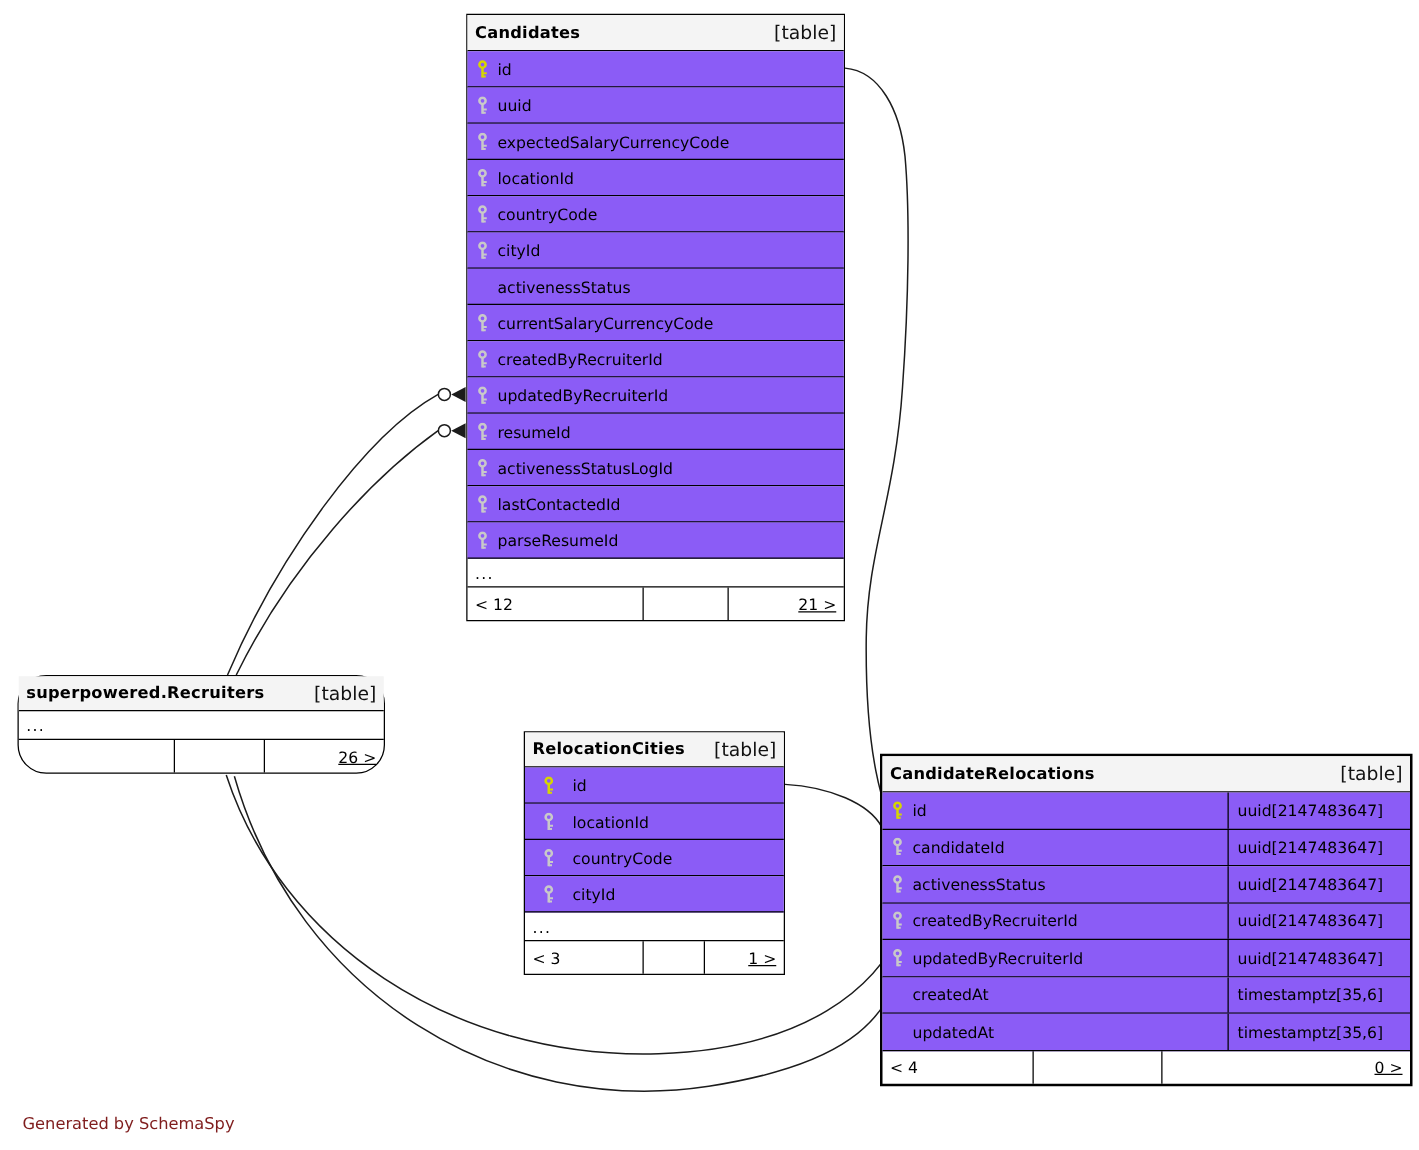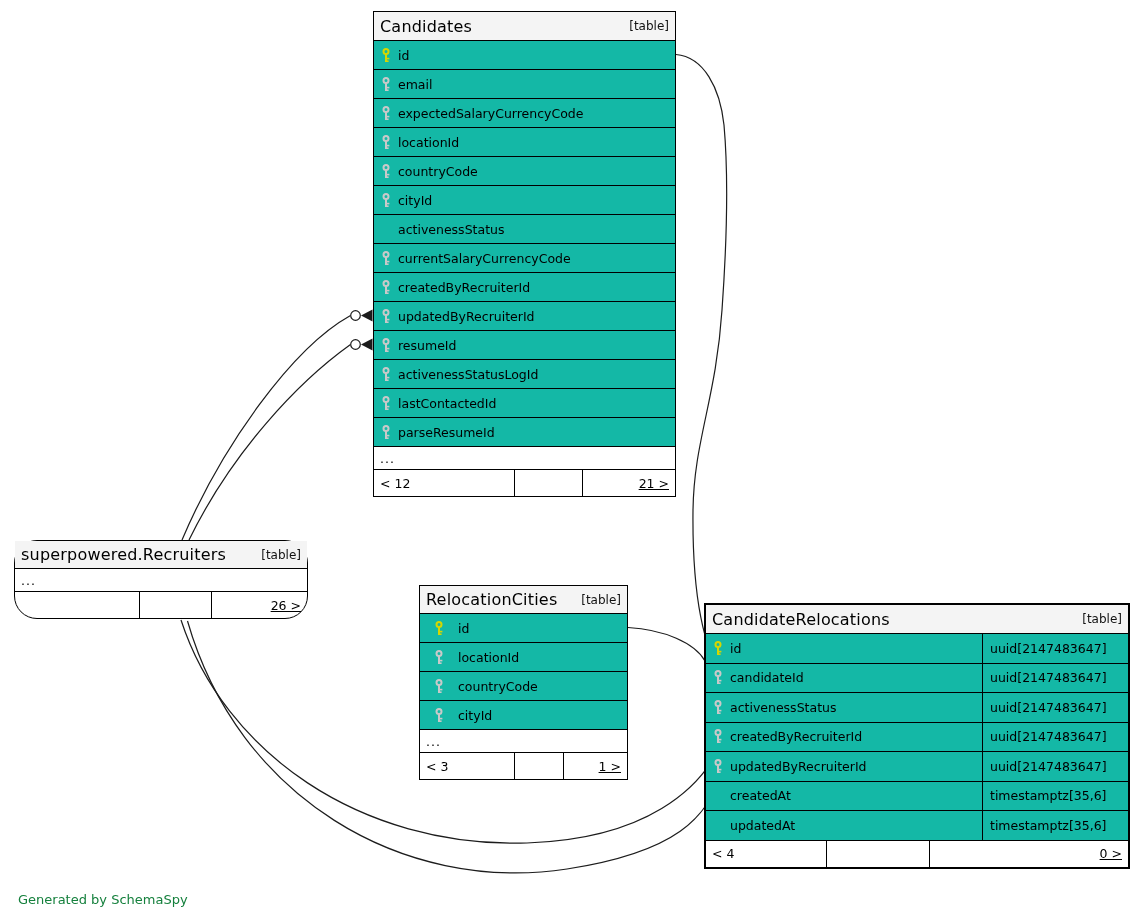--- a/index.html
+++ b/index.html
@@ -18,25 +18,25 @@
     box-sizing:border-box;z-index:1;font-size:12.5px;
   }
   .dbtable.emphasis{border-width:2px;}
   .thead{
     height:28px;background:#f4f4f4;border-bottom:1px solid #000;
     display:flex;align-items:center;justify-content:space-between;
     padding:0 6px;box-sizing:border-box;
   }
   [data-table="candidates"] .thead,
   [data-table="candidate-relocations"] .thead{height:29px;}
-  .tname{font-weight:normal;font-size:16px;letter-spacing:.2px;}
-  .tbadge{font-size:12px;color:#111;}
+  .tname{font-weight:bold;font-size:13px;letter-spacing:.2px;}
+  .tbadge{font-size:15px;color:#111;}
   .trow{
     height:29px;border-bottom:1px solid #000;display:flex;align-items:center;
-    box-sizing:border-box;background:#14b8a6;
+    box-sizing:border-box;background:#8b5cf6;
   }
   [data-table="candidate-relocations"] .trow{height:29.5px;}
   .trow:last-of-type{}
   .kcol{width:24px;display:flex;justify-content:center;align-items:center;flex:0 0 auto;}
   [data-table="relocation-cities"] .kcol{width:38px;}
   .cname{white-space:nowrap;}
   .ctype{
     flex:0 0 146px;align-self:stretch;display:flex;align-items:center;
     border-left:1px solid #000;padding-left:7px;box-sizing:border-box;white-space:nowrap;
   }
@@ -62,21 +62,21 @@
   [data-table="candidates"]{left:373px;top:11px;width:303px;}
   [data-table="recruiters"]{left:14px;top:540px;width:294px;border-radius:23px;}
   [data-table="relocation-cities"]{left:419px;top:585px;width:209px;}
   [data-table="candidate-relocations"]{left:704px;top:603px;width:426px;}
 
   .keyicon{display:inline-block;width:11px;height:15px;}
   .key-pk{color:var(--pk-color,#d6d600);}
   .key-fk{color:var(--fk-color,#c9c9c9);}
 
   .footer-note{
-    position:absolute;left:18px;top:892px;font-size:13px;color:#15803d;z-index:1;
+    position:absolute;left:18px;top:892px;font-size:13px;color:#7f1d1d;z-index:1;
   }
 </style>
 </head>
 <body>
 
 <svg id="wires" viewBox="0 0 1135 920" xmlns="http://www.w3.org/2000/svg">
 
   <path class="wire" d="M 350.5,315.5 C 292,348 222,446 182,540"></path>
 
   <path class="wire" d="M 350.5,344.5 C 298,382 232,452 189,540"></path>
@@ -137,21 +137,21 @@
     <div class="trow">
       <span class="namecell">
         <span class="kcol">
           <span class="keyicon key-fk"><svg width="11" height="15" viewBox="0 0 11 15">
               <circle cx="5" cy="3.6" r="2.5" fill="none" stroke="currentColor" stroke-width="2"></circle>
               <line x1="5" y1="6.1" x2="5" y2="14" stroke="currentColor" stroke-width="2"></line>
               <line x1="5" y1="10.6" x2="8.4" y2="10.6" stroke="currentColor" stroke-width="1.6"></line>
               <line x1="5" y1="13.2" x2="7.6" y2="13.2" stroke="currentColor" stroke-width="1.6"></line>
             </svg></span>
         </span>
-        <span class="cname">email</span>
+        <span class="cname">uuid</span>
       </span>
     </div>
     <div class="trow">
       <span class="namecell">
         <span class="kcol">
           <span class="keyicon key-fk"><svg width="11" height="15" viewBox="0 0 11 15">
               <circle cx="5" cy="3.6" r="2.5" fill="none" stroke="currentColor" stroke-width="2"></circle>
               <line x1="5" y1="6.1" x2="5" y2="14" stroke="currentColor" stroke-width="2"></line>
               <line x1="5" y1="10.6" x2="8.4" y2="10.6" stroke="currentColor" stroke-width="1.6"></line>
               <line x1="5" y1="13.2" x2="7.6" y2="13.2" stroke="currentColor" stroke-width="1.6"></line>

